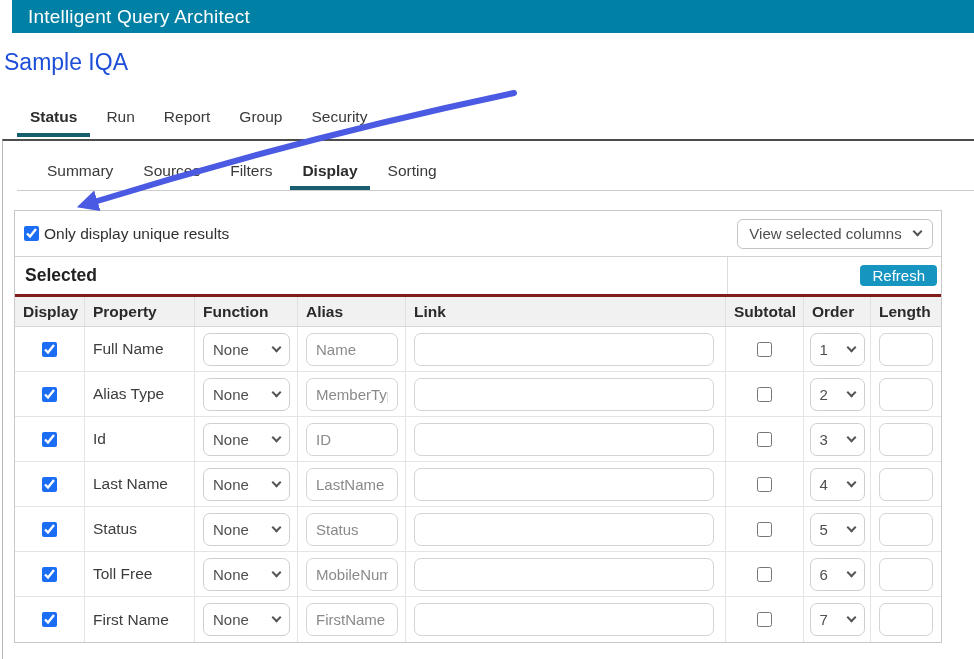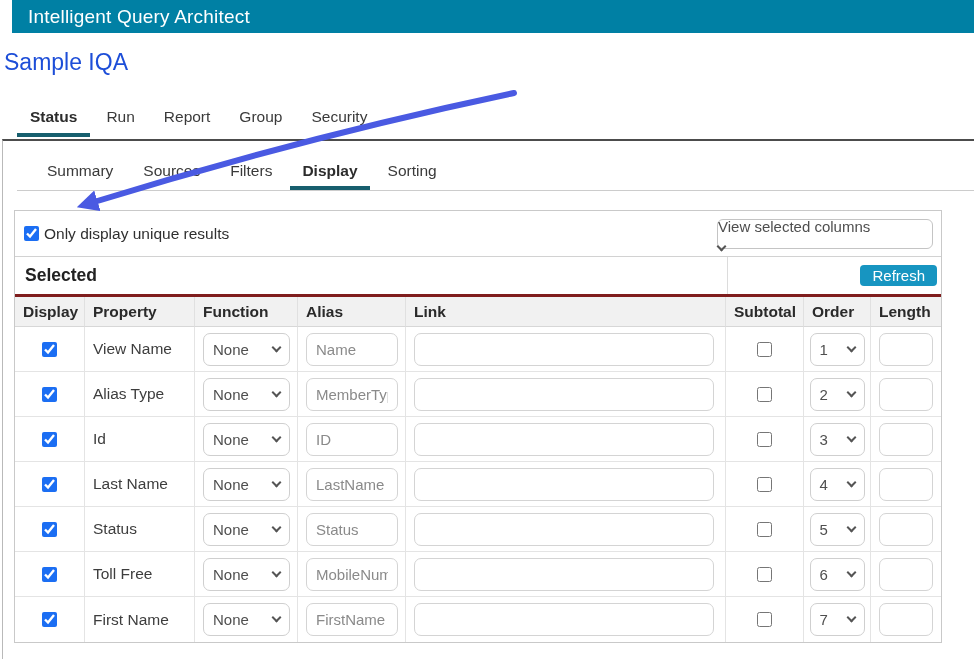--- a/index.html
+++ b/index.html
@@ -67,24 +67,24 @@
   }
 
   .row-unique {
     height: 46px; display: flex; align-items: center;
     padding: 0 8px 0 9px; border-bottom: 1px solid #d2d2d2;
   }
   .row-unique label { font-size: 15.5px; color: #303030; margin-left: 5px; }
   input[type="checkbox"] { width: 15px; height: 15px; accent-color: #1b6ef3; cursor: pointer; }
 
   .view-dropdown {
-    margin-left: auto; width: 216px; height: 30px;
+    margin-left: auto; width: 196px; height: 30px;
     border: 1px solid #c4c4c4; border-radius: 6px; background: #fff;
-    display: flex; justify-content: center; gap: 12px;
-    font-size: 15px; color: #4e4e4e; cursor: pointer; flex-direction: column;
+    display: flex; align-items: center; justify-content: center; gap: 12px;
+    font-size: 15px; color: #4e4e4e; cursor: pointer;
   }
 
   .chev {
     width: 7px; height: 7px; border-right: 2px solid #555; border-bottom: 2px solid #555;
     transform: rotate(45deg); margin-top: -4px; flex: 0 0 auto;
   }
 
   .row-selected {
     height: 40px; display: flex; align-items: stretch; border-bottom: 3px solid #7f1d1d;
   }
@@ -192,21 +192,21 @@
       <div class="hcell">Property</div>
       <div class="hcell">Function</div>
       <div class="hcell">Alias</div>
       <div class="hcell">Link</div>
       <div class="hcell">Subtotal</div>
       <div class="hcell">Order</div>
       <div class="hcell">Length</div>
       <div class="cell center">
         <input type="checkbox" checked="" style="">
       </div>
-      <div class="cell">View Name</div>
+      <div class="cell">Full Name</div>
       <div class="cell">
         <div class="sel sel-fn">
           <span>None</span>
           <span class="chev"></span>
         </div>
       </div>
       <div class="cell">
         <input type="text" class="inp inp-alias" value="Name" style="">
       </div>
       <div class="cell">

